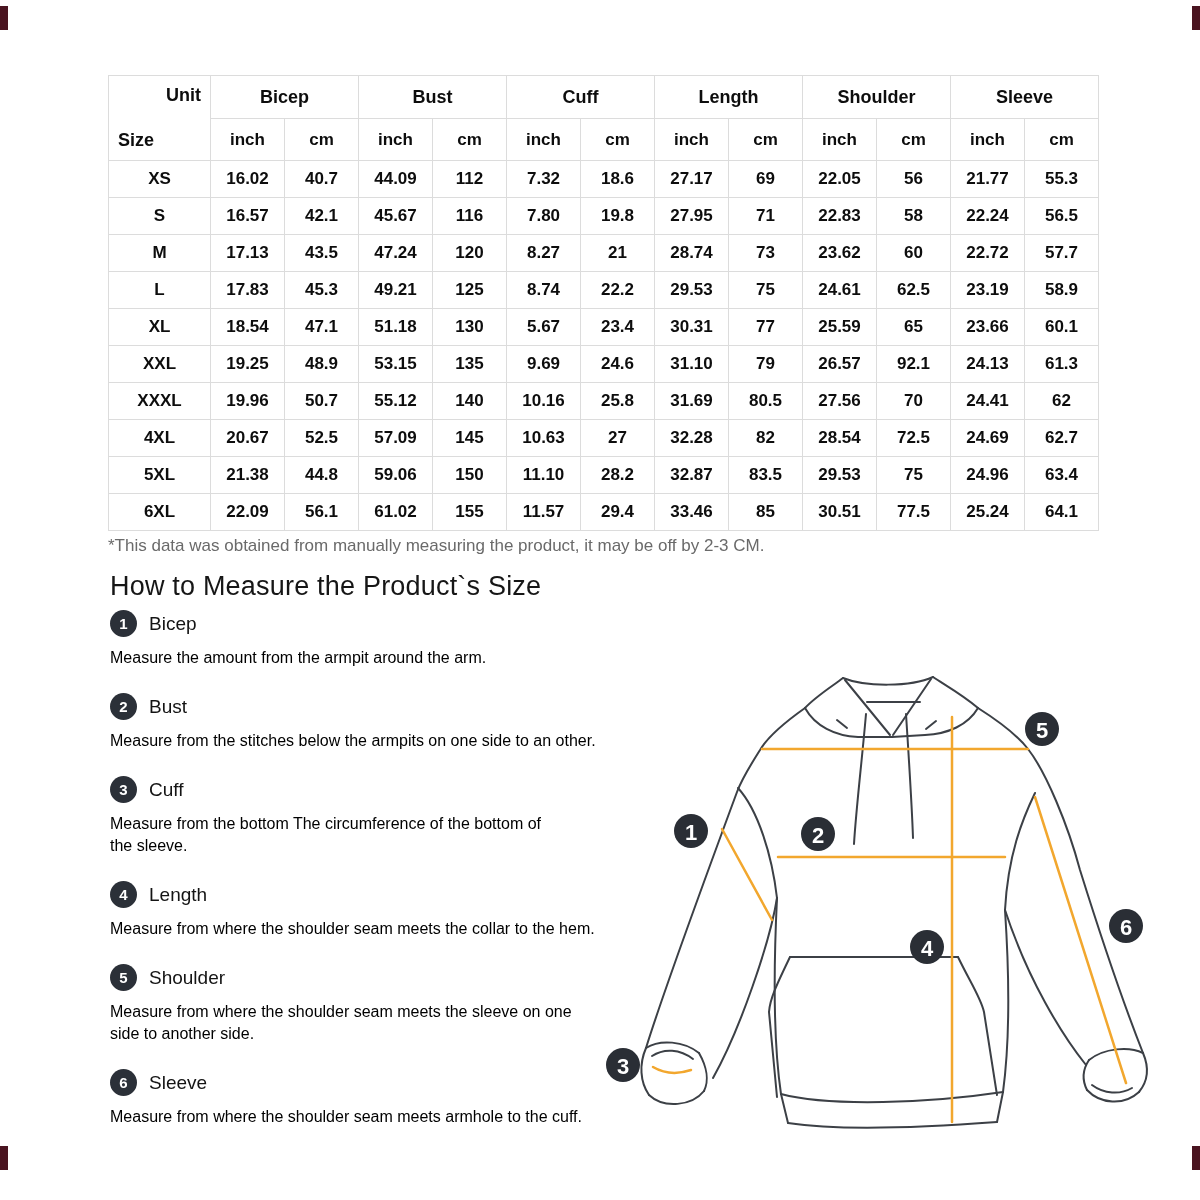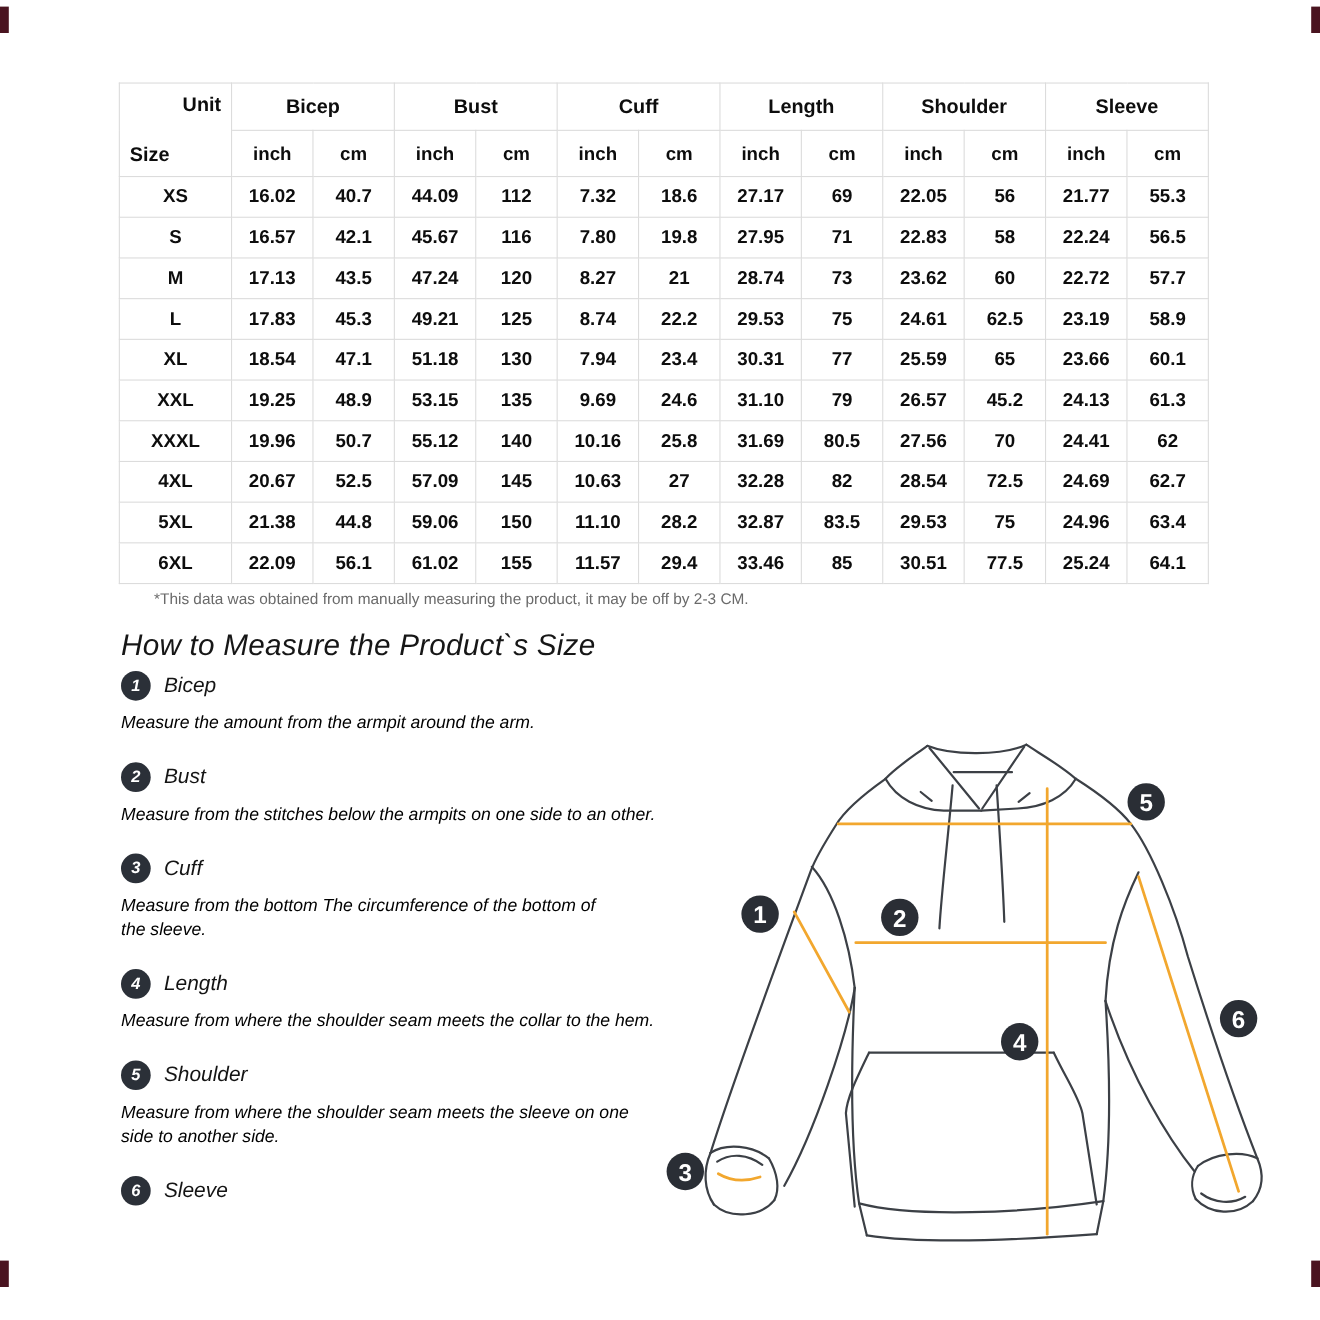--- a/index.html
+++ b/index.html
@@ -14,24 +14,24 @@
   #size-table col.c-val{width:74px;}
   #size-table thead tr.group-row th{height:42px;font-size:18px;}
   #size-table thead tr.unit-row th{height:41px;font-size:17px;}
   #size-table tbody tr{height:37px;}
   #size-table tbody th,#size-table tbody td{font-size:17px;}
   th.corner{position:relative;
     background:linear-gradient(to bottom right,#fff calc(50% - 1px),#cfcfcf calc(50% - 1px),#cfcfcf calc(50% + 1px),#fff calc(50% + 1px)) #fff;}
   th.corner .unit-word{position:absolute;top:9px;right:9px;font-size:18px;}
   th.corner .size-word{position:absolute;bottom:9px;left:9px;font-size:18px;}
 
-  #table-note{position:absolute;left:108px;top:536px;font-size:14px;color:#6a6a6a;margin-left:32px;}
+  #table-note{position:absolute;left:108px;top:536px;font-size:17px;color:#6a6a6a;}
 
   
-  #howto{position:absolute;left:110px;top:571px;width:565px;font-style:italic;}
+  #howto{position:absolute;left:110px;top:571px;width:565px;}
   #howto h2{margin:0;font-size:27px;font-weight:400;color:#161616;letter-spacing:.2px;}
   .step-head{display:flex;align-items:center;gap:12px;margin-top:24px;}
   .step:first-of-type .step-head{margin-top:8px;}
   .badge{width:27px;height:27px;border-radius:50%;background:#2b3038;color:#fff;display:inline-flex;
     align-items:center;justify-content:center;font-size:15px;font-weight:bold;flex:0 0 27px;}
   .step-label{font-size:19px;color:#141414;}
   .step-desc{margin-top:10px;font-size:16px;line-height:22px;color:#000000;white-space:pre-line;}
 
   
   #diagram{position:absolute;left:600px;top:650px;width:580px;height:545px;}
@@ -150,41 +150,41 @@
         <td>62.5</td>
         <td>23.19</td>
         <td>58.9</td>
       </tr>
       <tr>
         <th>XL</th>
         <td>18.54</td>
         <td>47.1</td>
         <td>51.18</td>
         <td>130</td>
-        <td>7.94</td>
+        <td>5.67</td>
         <td>23.4</td>
         <td>30.31</td>
         <td>77</td>
         <td>25.59</td>
         <td>65</td>
         <td>23.66</td>
         <td>60.1</td>
       </tr>
       <tr>
         <th>XXL</th>
         <td>19.25</td>
         <td>48.9</td>
         <td>53.15</td>
         <td>135</td>
         <td>9.69</td>
         <td>24.6</td>
         <td>31.10</td>
         <td>79</td>
         <td>26.57</td>
-        <td>45.2</td>
+        <td>92.1</td>
         <td>24.13</td>
         <td>61.3</td>
       </tr>
       <tr>
         <th>XXXL</th>
         <td>19.96</td>
         <td>50.7</td>
         <td>55.12</td>
         <td>140</td>
         <td>10.16</td>
@@ -284,20 +284,21 @@
           <span class="step-label">Shoulder</span>
         </div>
         <div class="step-desc">Measure from where the shoulder seam meets the sleeve on one
  side to another side.</div>
       </div>
       <div class="step">
         <div class="step-head">
           <span class="badge">6</span>
           <span class="step-label">Sleeve</span>
         </div>
+        <div class="step-desc">Measure from where the shoulder seam meets armhole to the cuff.</div>
       </div>
     </div>
 </div>
 
 <svg id="diagram" viewBox="0 0 580 545" xmlns="http://www.w3.org/2000/svg">
   <g>
 
     <path class="outline" d="M243,28 C265,37 311,37 333,27"></path>
     <path class="outline" d="M243,28 C231,37 215,47 205,58"></path>
     <path class="outline" d="M333,27 C345,35 363,45 378,58"></path>

